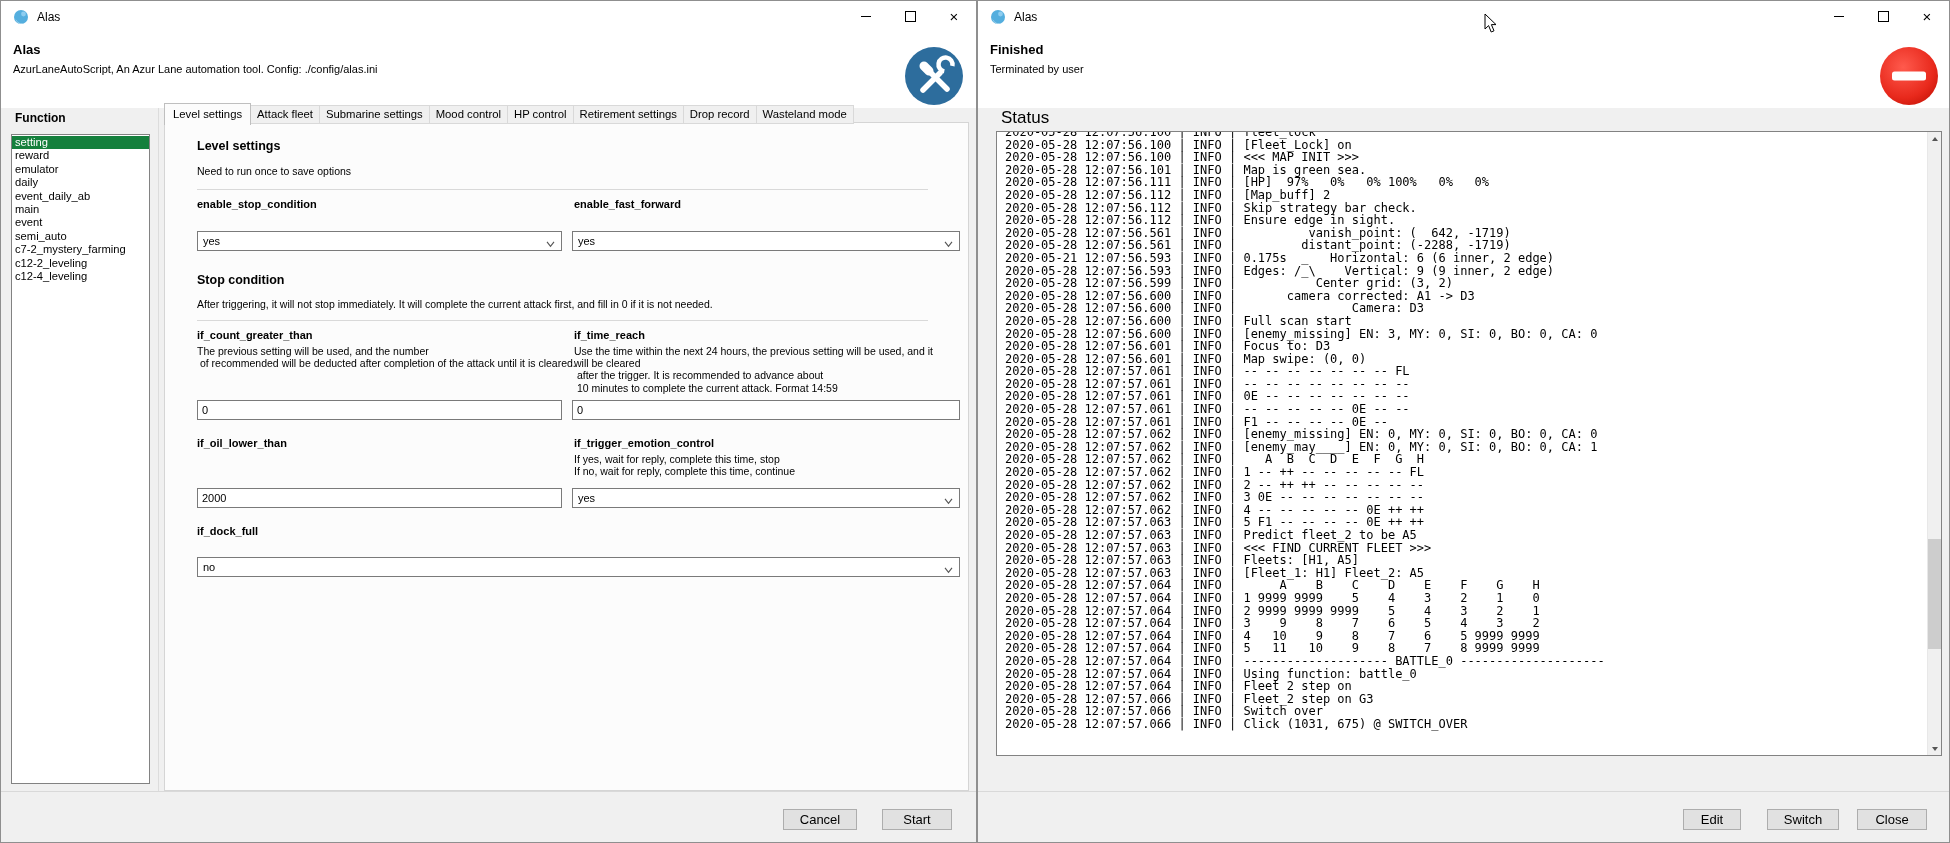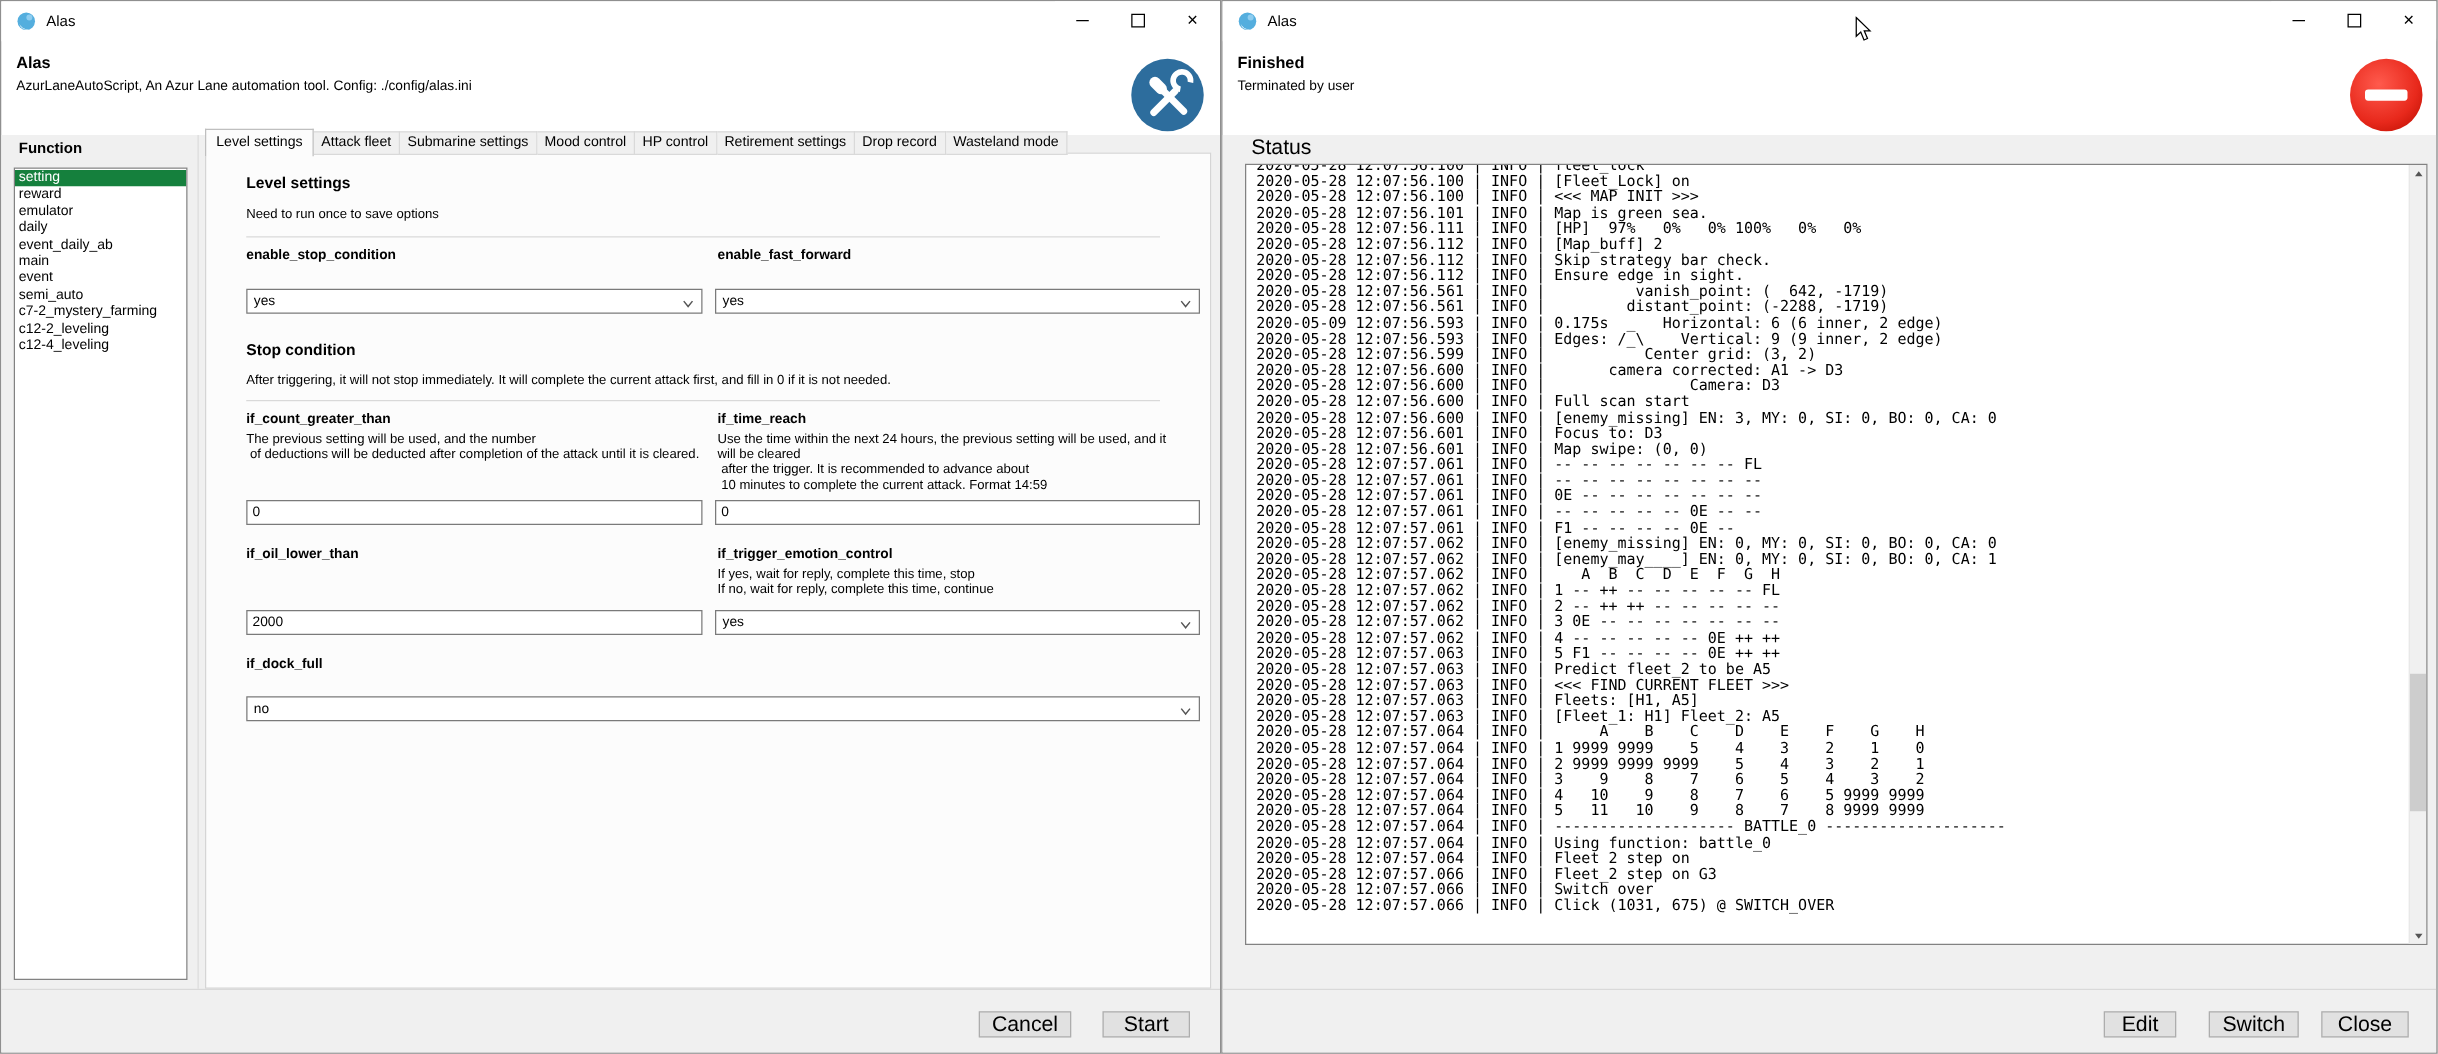--- a/index.html
+++ b/index.html
@@ -45,21 +45,21 @@
   .hrline{position:absolute;height:1px;background:#d9d9d9}
   .flabel{position:absolute;font-size:11px;font-weight:bold}
   .fdesc{position:absolute;font-size:10.5px;line-height:12.2px}
   .fdesc .desc-line{white-space:pre}
   .select{position:absolute;height:20px;background:#fff;border:1px solid #7a7a7a;box-sizing:border-box;display:flex;align-items:center;padding:0 18px 0 5px;font-size:11px}
   .chev{position:absolute;right:6px;top:6px;width:9px;height:7px}
   .tinput{position:absolute;height:20px;background:#fff;border:1px solid #7a7a7a;box-sizing:border-box;font-size:11px;font-family:"Liberation Sans",sans-serif;padding:0 0 0 4px;margin:0}
 
   
   .footline{position:absolute;left:0;right:0;top:790px;height:1px;background:#d9d9d9}
-  .btn{position:absolute;top:808px;height:21px;background:#e1e1e1;border:1px solid #adadad;font-size:17px;font-family:"Liberation Sans",sans-serif;padding:0;display:flex;align-items:center;justify-content:center;box-sizing:border-box}
+  .btn{position:absolute;top:808px;height:21px;background:#e1e1e1;border:1px solid #adadad;font-size:13px;font-family:"Liberation Sans",sans-serif;padding:0;display:flex;align-items:center;justify-content:center;box-sizing:border-box}
 
   
   .status-label{position:absolute;left:23px;top:107px;font-size:17px}
   .log-panel{position:absolute;left:18px;top:130px;width:946px;height:625px;background:#fff;border:1px solid #828282;box-sizing:border-box;overflow:hidden}
   .log-lines{position:absolute;left:8px;top:-6px;right:16px;font-family:"DejaVu Sans Mono","Liberation Mono",monospace;font-size:12px;line-height:12.6px}
   .log-line{white-space:pre;height:12.6px}
   .vscroll{position:absolute;top:0;right:0;bottom:0;width:13px;background:#f0f0f0;border-left:1px solid #e8e8e8}
   .sb-arrow{position:absolute;left:0;width:13px;height:13px;display:flex;align-items:center;justify-content:center}
   .tri-up{width:0;height:0;border-left:3.5px solid transparent;border-right:3.5px solid transparent;border-bottom:4.5px solid #555}
   .tri-down{width:0;height:0;border-left:3.5px solid transparent;border-right:3.5px solid transparent;border-top:4.5px solid #555}
@@ -157,21 +157,21 @@
           </svg></span>
     </div>
 
     <div class="sec-title" style="left:32px;top:150px">Stop condition</div>
     <div class="sec-desc" style="left:32px;top:175px">After triggering, it will not stop immediately. It will complete the current attack first, and fill in 0 if it is not needed.</div>
     <div class="hrline" style="left:32px;top:197px;width:731px"></div>
 
     <div class="flabel" style="left:32px;top:206px">if_count_greater_than</div>
     <div class="fdesc" style="left:32px;top:222px">
         <div class="desc-line">The previous setting will be used, and the number</div>
-        <div class="desc-line"> of deductions will be deducted after completion of the attack until it is cleared.</div>
+        <div class="desc-line"> of recommended will be deducted after completion of the attack until it is cleared.</div>
       </div>
     <div class="flabel" style="left:409px;top:206px">if_time_reach</div>
     <div class="fdesc" style="left:409px;top:222px">
         <div class="desc-line">Use the time within the next 24 hours, the previous setting will be used, and it</div>
         <div class="desc-line">will be cleared</div>
         <div class="desc-line"> after the trigger. It is recommended to advance about</div>
         <div class="desc-line"> 10 minutes to complete the current attack. Format 14:59</div>
       </div>
 
     <input class="tinput" style="left: 32px; top: 277px; width: 365px;" value="0">
@@ -254,21 +254,21 @@
         <div class="log-line">2020-05-28 12:07:56.100 | INFO | fleet_lock</div>
         <div class="log-line">2020-05-28 12:07:56.100 | INFO | [Fleet_Lock] on</div>
         <div class="log-line">2020-05-28 12:07:56.100 | INFO | &lt;&lt;&lt; MAP INIT &gt;&gt;&gt;</div>
         <div class="log-line">2020-05-28 12:07:56.101 | INFO | Map is green sea.</div>
         <div class="log-line">2020-05-28 12:07:56.111 | INFO | [HP]  97%   0%   0% 100%   0%   0%</div>
         <div class="log-line">2020-05-28 12:07:56.112 | INFO | [Map_buff] 2</div>
         <div class="log-line">2020-05-28 12:07:56.112 | INFO | Skip strategy bar check.</div>
         <div class="log-line">2020-05-28 12:07:56.112 | INFO | Ensure edge in sight.</div>
         <div class="log-line">2020-05-28 12:07:56.561 | INFO |          vanish_point: (  642, -1719)</div>
         <div class="log-line">2020-05-28 12:07:56.561 | INFO |         distant_point: (-2288, -1719)</div>
-        <div class="log-line">2020-05-09 12:07:56.593 | INFO | 0.175s  _   Horizontal: 6 (6 inner, 2 edge)</div>
+        <div class="log-line">2020-05-21 12:07:56.593 | INFO | 0.175s  _   Horizontal: 6 (6 inner, 2 edge)</div>
         <div class="log-line">2020-05-28 12:07:56.593 | INFO | Edges: /_\    Vertical: 9 (9 inner, 2 edge)</div>
         <div class="log-line">2020-05-28 12:07:56.599 | INFO |           Center grid: (3, 2)</div>
         <div class="log-line">2020-05-28 12:07:56.600 | INFO |       camera corrected: A1 -&gt; D3</div>
         <div class="log-line">2020-05-28 12:07:56.600 | INFO |                Camera: D3</div>
         <div class="log-line">2020-05-28 12:07:56.600 | INFO | Full scan start</div>
         <div class="log-line">2020-05-28 12:07:56.600 | INFO | [enemy_missing] EN: 3, MY: 0, SI: 0, BO: 0, CA: 0</div>
         <div class="log-line">2020-05-28 12:07:56.601 | INFO | Focus to: D3</div>
         <div class="log-line">2020-05-28 12:07:56.601 | INFO | Map swipe: (0, 0)</div>
         <div class="log-line">2020-05-28 12:07:57.061 | INFO | -- -- -- -- -- -- -- FL</div>
         <div class="log-line">2020-05-28 12:07:57.061 | INFO | -- -- -- -- -- -- -- --</div>

